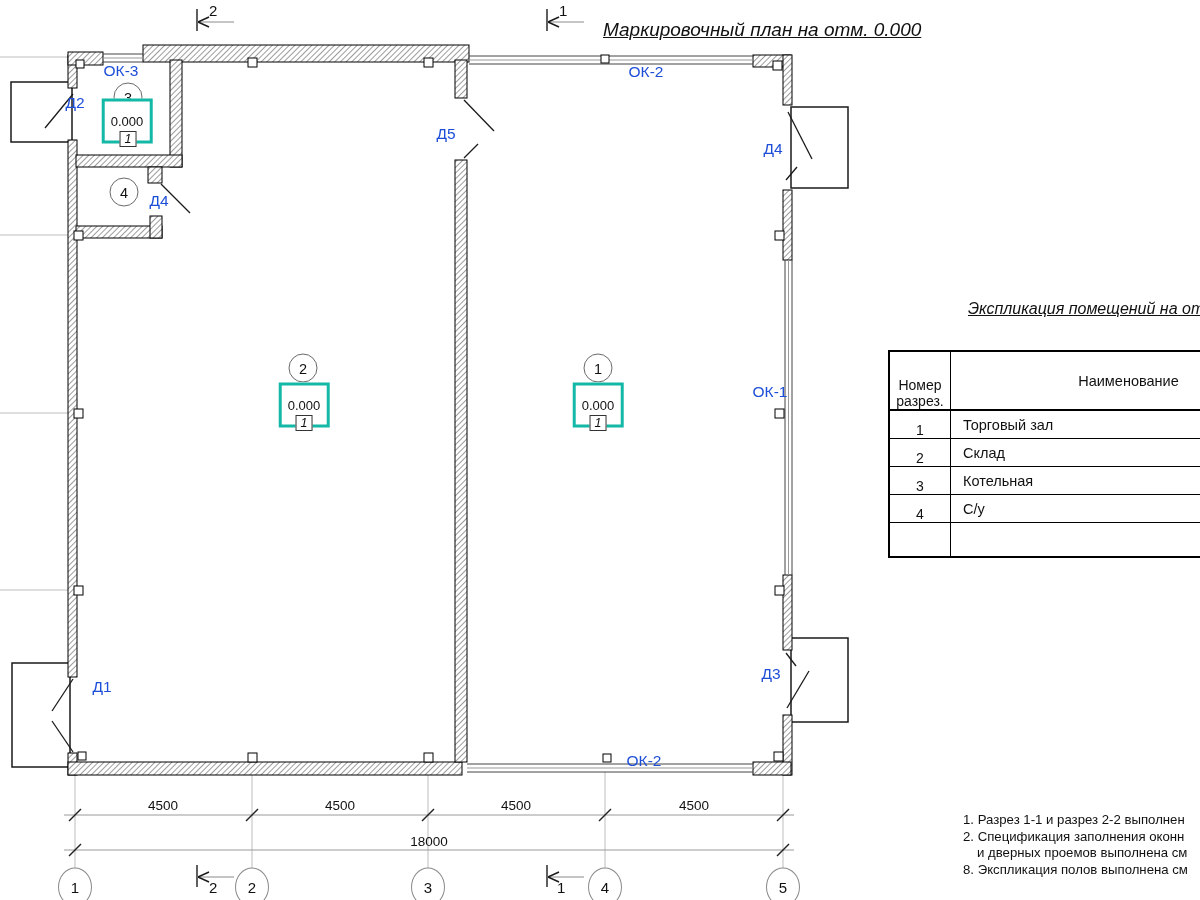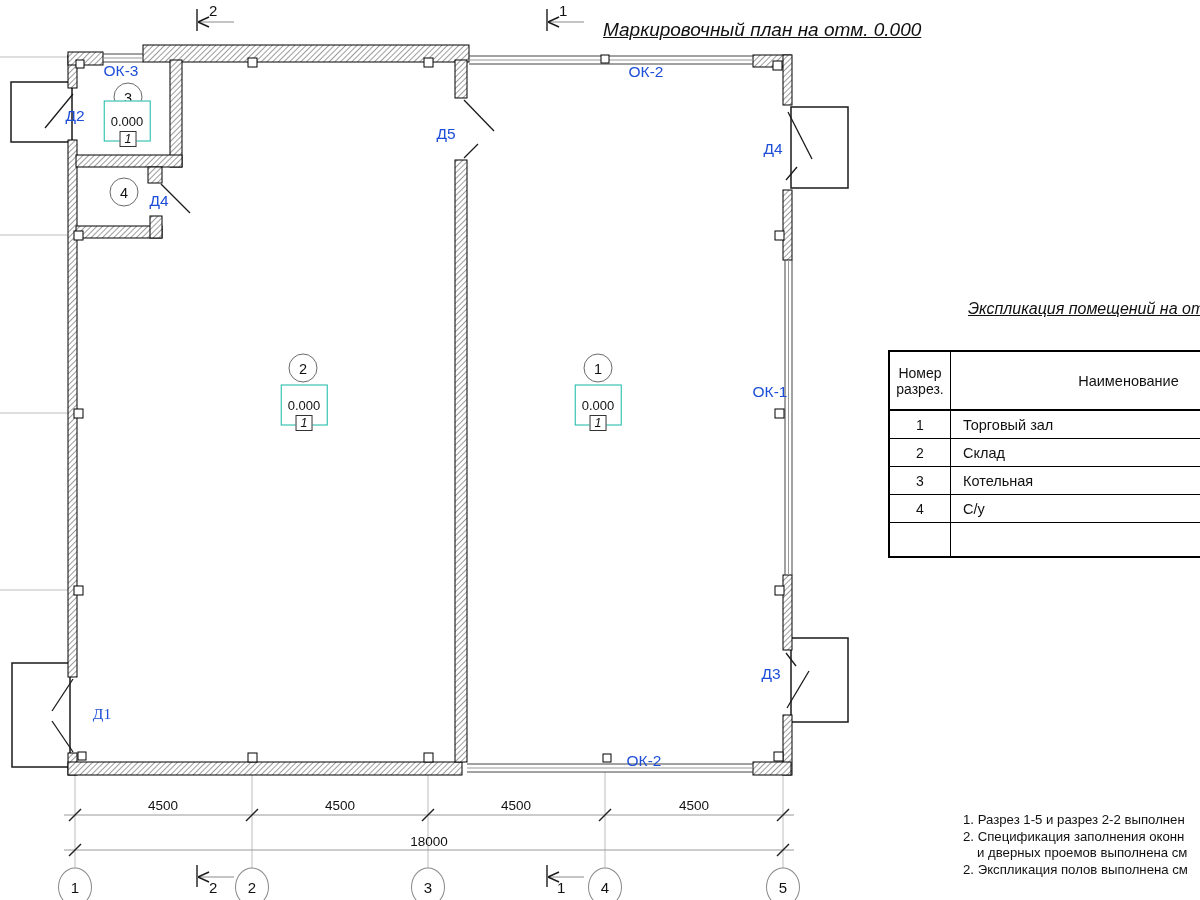--- a/index.html
+++ b/index.html
@@ -7,40 +7,40 @@
     width:1200px;height:900px;overflow:hidden;background:#fff;
     font-family:"Liberation Sans","DejaVu Sans",sans-serif;color:#111;
     position:relative;
   }
   #canvas{position:absolute;left:0;top:0;width:1200px;height:900px;}
   svg{position:absolute;left:0;top:0;}
   .lbl{position:absolute;transform:translate(-50%,-50%);font-size:15.5px;white-space:nowrap;color:#1d4ed8;}
   .circ{position:absolute;width:27px;height:27px;border:1.2px solid #6a6a6a;border-radius:50%;
         display:flex;align-items:center;justify-content:center;font-size:14.5px;
         transform:translate(-50%,-50%);background:#fff;}
-  .elev{position:absolute;transform:translate(-50%,-50%);border:1px solid #14b8a6;background:#fff;
+  .elev{position:absolute;transform:translate(-50%,-50%);border:3px solid #14b8a6;background:#fff;
         font-size:13px;padding:12px 6px;line-height:15px;white-space:nowrap;}
   .fbox{position:absolute;transform:translate(-50%,-50%);border:1.4px solid #333;background:#fff;
         font-style:italic;font-size:12.5px;padding:0 4px;line-height:14px;}
   .bubble{position:absolute;width:32px;height:37px;border:1.2px solid #8a8a8a;border-radius:50%;
         display:flex;align-items:center;justify-content:center;font-size:15px;
         transform:translate(-50%,-50%);background:#fff;}
   .dim{position:absolute;transform:translate(-50%,-50%);font-size:13.5px;white-space:nowrap;}
   .secnum{position:absolute;font-size:15px;}
   .main-title{position:absolute;left:603px;top:19px;font-size:19px;font-style:italic;
         text-decoration:underline;white-space:nowrap;text-align:right;}
   .table-title{position:absolute;left:968px;top:300px;font-size:16px;font-style:italic;
         text-decoration:underline;white-space:nowrap;}
   .expl-table{position:absolute;left:888px;top:350px;width:420px;border:2px solid #000;
         box-sizing:border-box;background:#fff;}
   .t-header{display:flex;height:57px;border-bottom:2px solid #000;}
   .t-row{display:flex;height:28px;border-bottom:1px solid #000;box-sizing:border-box;}
   .t-row.last{height:33px;border-bottom:none;}
   .c1{width:60px;border-right:1.5px solid #000;display:flex;flex-direction:column;
-        align-items:center;justify-content:center;font-size:14px;line-height:16px;flex:none;}
+        align-items:center;justify-content:flex-end;font-size:14px;line-height:16px;flex:none;}
   .c2{flex:1;display:flex;align-items:center;font-size:14.5px;padding-left:12px;}
   .c2.hdr{justify-content:center;padding-left:0;font-size:14.5px;}
   .notes{position:absolute;left:963px;top:812px;font-size:13.2px;line-height:16.5px;white-space:nowrap;}
   .notes .indent{padding-left:14px;}
 </style>
 </head>
 <body>
 
 <div id="canvas">
 
@@ -195,26 +195,26 @@
 
   <div class="secnum" style="left:209px;top:2px;">2</div>
   <div class="secnum" style="left:559px;top:2px;">1</div>
   <div class="secnum" style="left:209px;top:879px;">2</div>
   <div class="secnum" style="left:557px;top:879px;">1</div>
 
   <div class="lbl" style="left:121px;top:71px;">ОК-3</div>
   <div class="lbl" style="left:646px;top:72px;">ОК-2</div>
   <div class="lbl" style="left:770px;top:392px;">ОК-1</div>
   <div class="lbl" style="left:644px;top:761px;">ОК-2</div>
-  <div class="lbl" style="left:75px;top:116px;">Д2</div>
+  <div class="lbl" style="left:75px;top:103px;">Д2</div>
   <div class="lbl" style="left:159px;top:201px;">Д4</div>
   <div class="lbl" style="left:446px;top:134px;">Д5</div>
   <div class="lbl" style="left:773px;top:149px;">Д4</div>
   <div class="lbl" style="left:771px;top:674px;">Д3</div>
-  <div class="lbl" style="left:102px;top:714px;font-family:Liberation Serif, serif;">Д1</div>
+  <div class="lbl" style="left:102px;top:687px;">Д1</div>
 
   <div class="circ" style="left:128px;top:97px;">3</div>
   <div class="circ" style="left:124px;top:192px;">4</div>
   <div class="circ" style="left:303px;top:368px;">2</div>
   <div class="circ" style="left:598px;top:368px;">1</div>
 
   <div class="elev" style="left:127px;top:121px;">0.000</div>
   <div class="fbox" style="left:128px;top:139px;">1</div>
   <div class="elev" style="left:304px;top:405px;">0.000</div>
   <div class="fbox" style="left:304px;top:423px;">1</div>
@@ -257,19 +257,19 @@
       <div class="c1">4</div>
       <div class="c2">С/у</div>
     </div>
     <div class="t-row last">
       <div class="c1"></div>
       <div class="c2"></div>
     </div>
   </div>
 
   <div class="notes">
-    <div>1. Разрез 1-5 и разрез 2-2 выполнен</div>
+    <div>1. Разрез 1-1 и разрез 2-2 выполнен</div>
     <div>2. Спецификация заполнения оконн</div>
     <div class="indent">и дверных проемов выполнена см</div>
-    <div>2. Экспликация полов выполнена см</div>
+    <div>8. Экспликация полов выполнена см</div>
   </div>
 
 </div>
 
 </body></html>

